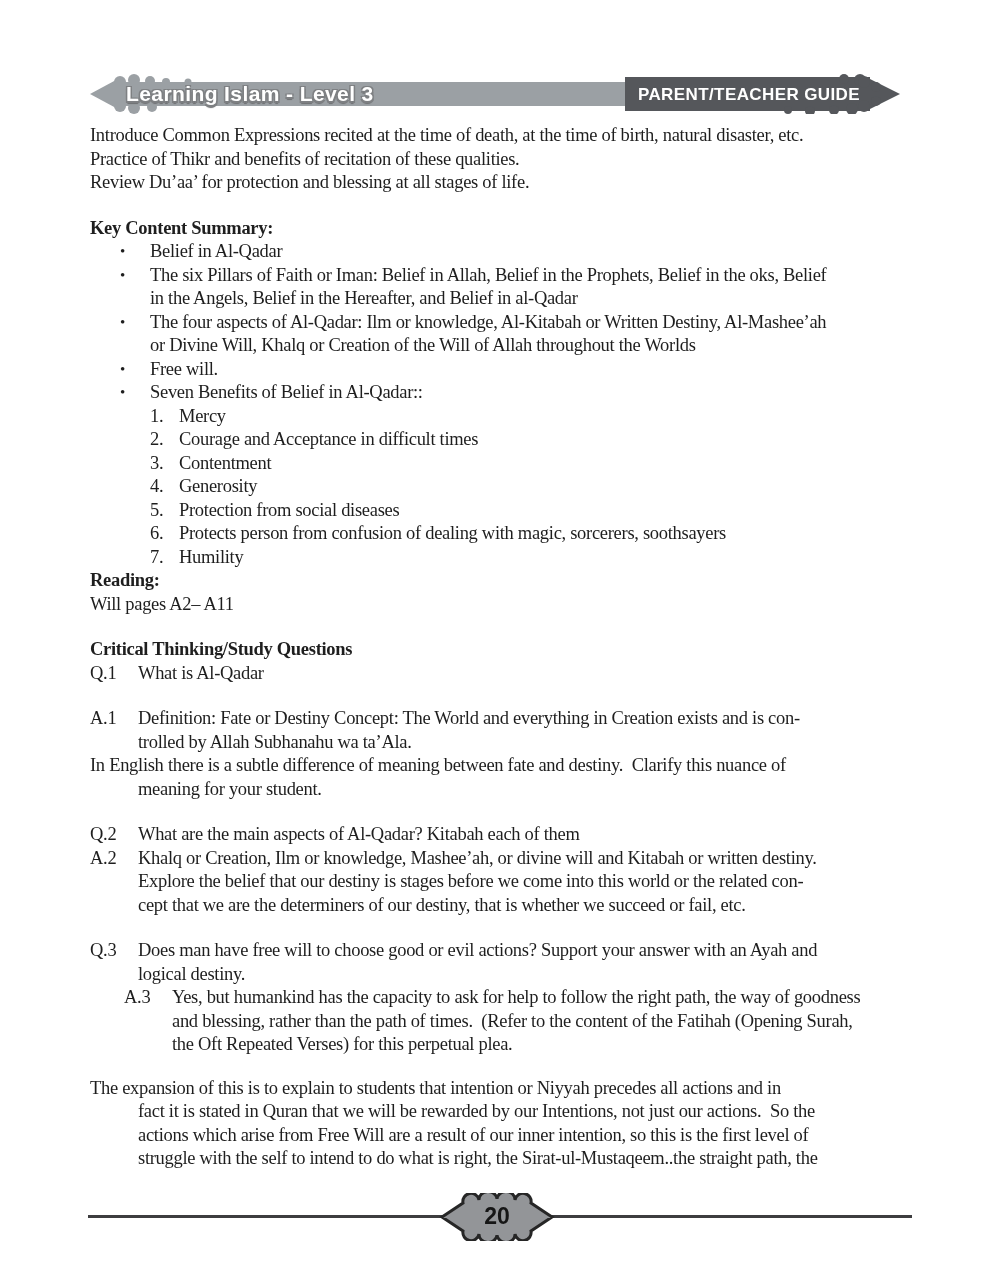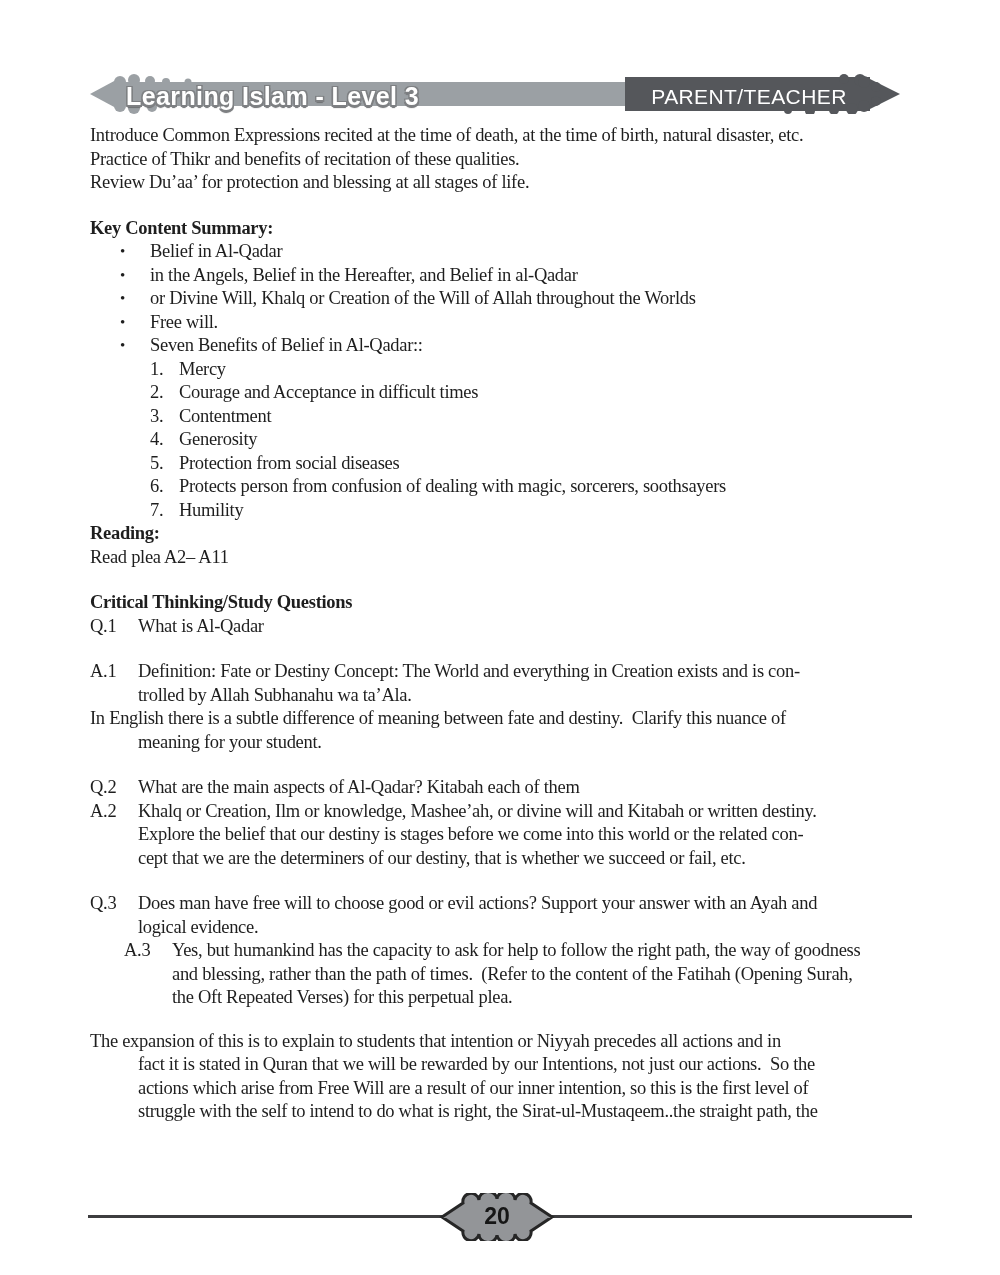--- a/index.html
+++ b/index.html
@@ -3,26 +3,26 @@
 <meta charset="utf-8">
 <style>
   html,body{margin:0;padding:0;background:#ffffff;}
   .page{position:relative;width:1000px;height:1275px;background:#ffffff;overflow:hidden;
         font-family:"Liberation Serif","DejaVu Serif",serif;color:#1e1e1e;}
 
   
   .banner{position:absolute;left:88px;top:74px;width:814px;height:40px;}
   .banner svg{position:absolute;left:0;top:0;}
   .banner-left{position:absolute;left:38px;top:8px;
-        font-family:"Liberation Sans","DejaVu Sans",sans-serif;font-weight:bold;font-size:25px;
+        font-family:"Liberation Sans","DejaVu Sans",sans-serif;font-weight:bold;font-size:21px;
         color:#ffffff;letter-spacing:.4px;
         text-shadow:-1.5px -1.5px 0 #7e8083,1.5px -1.5px 0 #7e8083,-1.5px 1.5px 0 #7e8083,
                     1.5px 1.5px 0 #7e8083,0 2.5px 1px #6d6f72;}
   .banner-right{position:absolute;left:540px;width:242px;top:11px;text-align:center;
-        font-family:"Liberation Sans","DejaVu Sans",sans-serif;font-weight:normal;font-size:21px;
+        font-family:"Liberation Sans","DejaVu Sans",sans-serif;font-weight:bold;font-size:17px;
         color:#ffffff;letter-spacing:.4px;}
 
   
   .content{position:absolute;left:90px;top:124px;width:822px;
         font-size:18.5px;line-height:23.5px;letter-spacing:-0.3px;}
   .line{white-space:pre-wrap;}
   .heading{font-weight:bold;}
   .mb{margin-bottom:22px;}
   .mb-sm{margin-bottom:20px;margin-left:34px;}
 
@@ -101,26 +101,28 @@
     <div>
       <div class="bullet">
         <span class="bullet-dot">•</span>
         <div class="bullet-text">
             <div class="line">Belief in Al-Qadar</div>
           </div>
       </div>
       <div class="bullet">
         <span class="bullet-dot">•</span>
         <div class="bullet-text">
+          <div class="line">The six Pillars of Faith or Iman: Belief in Allah, Belief in the Prophets, Belief in the oks, Belief</div>
           <div class="line">in the Angels, Belief in the Hereafter, and Belief in al-Qadar</div>
         </div>
       </div>
       <div class="bullet">
         <span class="bullet-dot">•</span>
         <div class="bullet-text">
+          <div class="line">The four aspects of Al-Qadar: Ilm or knowledge, Al-Kitabah or Written Destiny, Al-Mashee’ah</div>
           <div class="line">or Divine Will, Khalq or Creation of the Will of Allah throughout the Worlds</div>
         </div>
       </div>
       <div class="bullet">
         <span class="bullet-dot">•</span>
         <div class="bullet-text">
             <div class="line">Free will.</div>
           </div>
       </div>
       <div class="bullet">
@@ -156,21 +158,21 @@
         <span class="num">6.</span>
         <span class="line">Protects person from confusion of dealing with magic, sorcerers, soothsayers</span>
       </div>
       <div class="numrow">
         <span class="num">7.</span>
         <span class="line">Humility</span>
       </div>
     </div>
 
     <div class="heading">Reading:</div>
-    <div class="line mb">Read plea A2– A11</div>
+    <div class="line mb">Will pages A2– A11</div>
 
     <div class="heading">Critical Thinking/Study Questions</div>
     <div class="qa-row mb">
       <span class="qa-label">Q.1</span>
       <span class="qa-text">What is Al-Qadar</span>
     </div>
 
     <div>
       <div class="qa-row">
         <span class="qa-label">A.1</span>
@@ -194,21 +196,21 @@
       </div>
       <div class="qa-cont">Explore the belief that our destiny is stages before we come into this world or the related con-</div>
       <div class="qa-cont">cept that we are the determiners of our destiny, that is whether we succeed or fail, etc.</div>
     </div>
 
     <div>
       <div class="qa-row">
         <span class="qa-label">Q.3</span>
         <span class="qa-text">Does man have free will to choose good or evil actions? Support your answer with an Ayah and</span>
       </div>
-      <div class="qa-cont">logical evidence.</div>
+      <div class="qa-cont">logical destiny.</div>
     </div>
     <div class="mb-sm">
       <div class="qa-row">
         <span class="qa-label">A.3</span>
         <span class="qa-text">Yes, but humankind has the capacity to ask for help to follow the right path, the way of goodness</span>
       </div>
       <div class="qa-cont">and blessing, rather than the path of times.  (Refer to the content of the Fatihah (Opening Surah,</div>
       <div class="qa-cont">the Oft Repeated Verses) for this perpetual plea.</div>
     </div>
 

